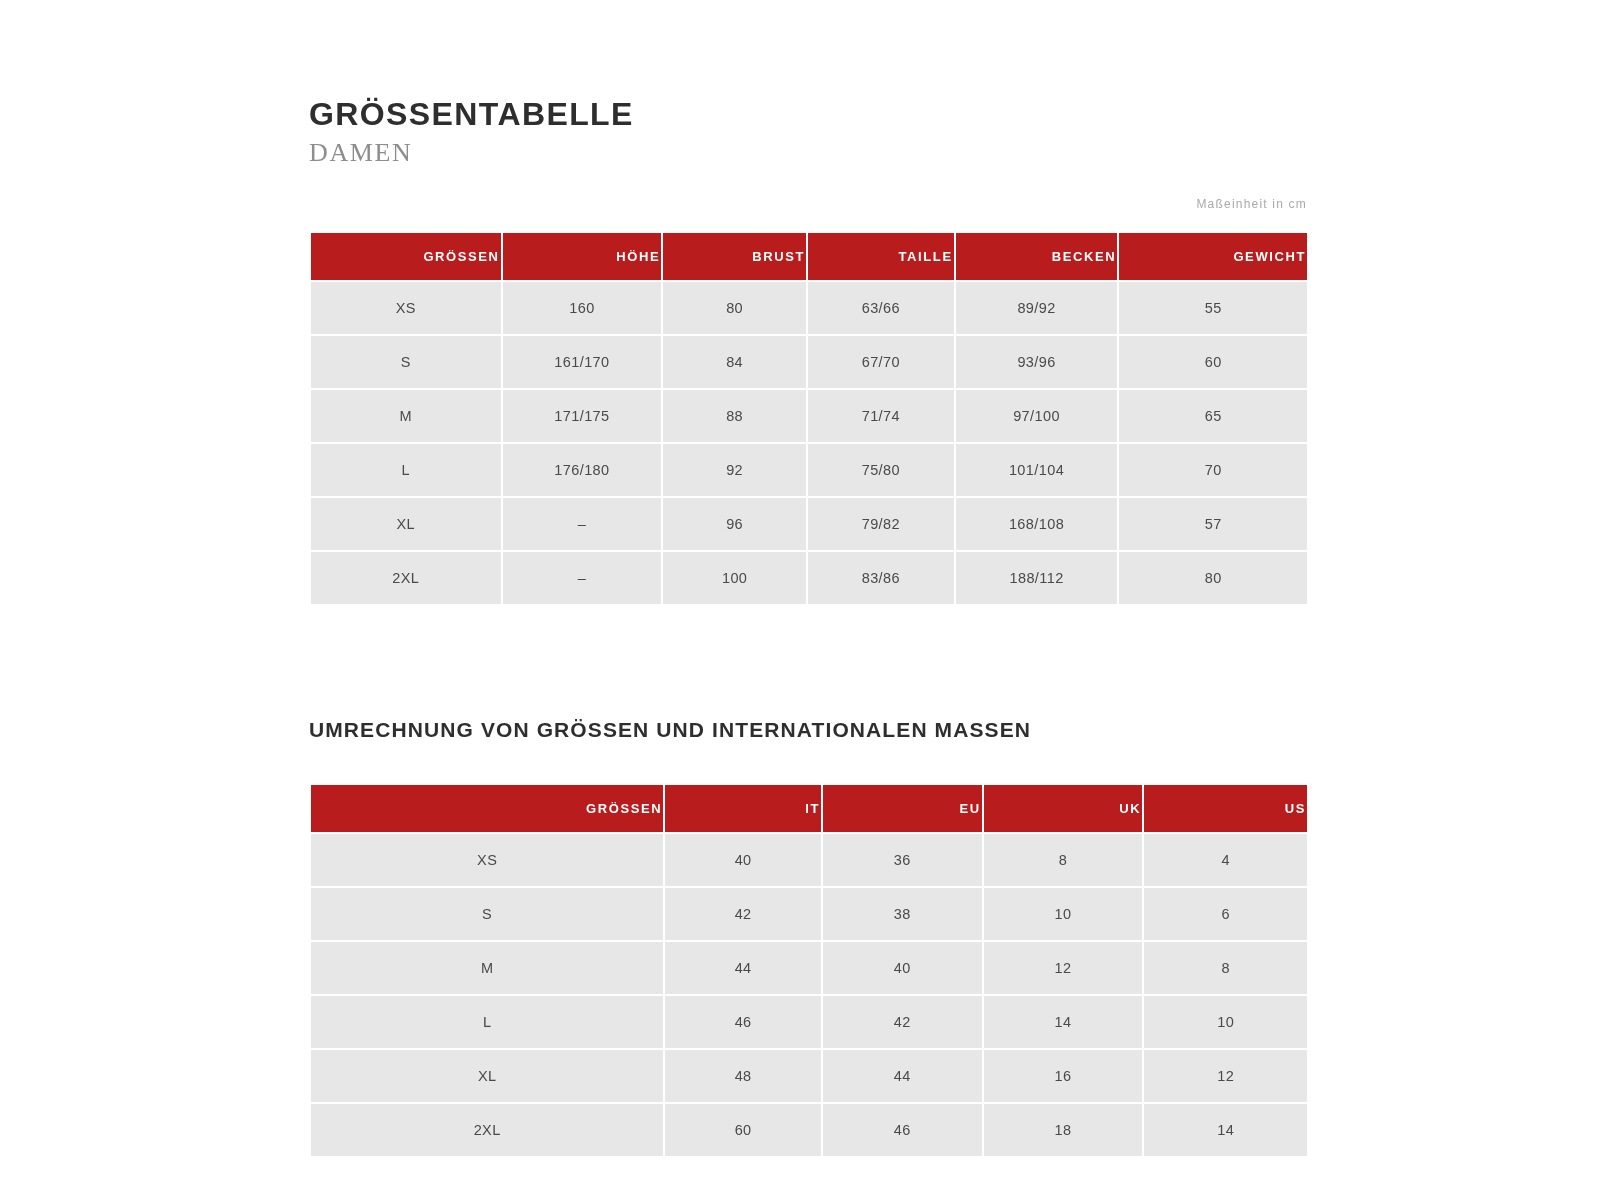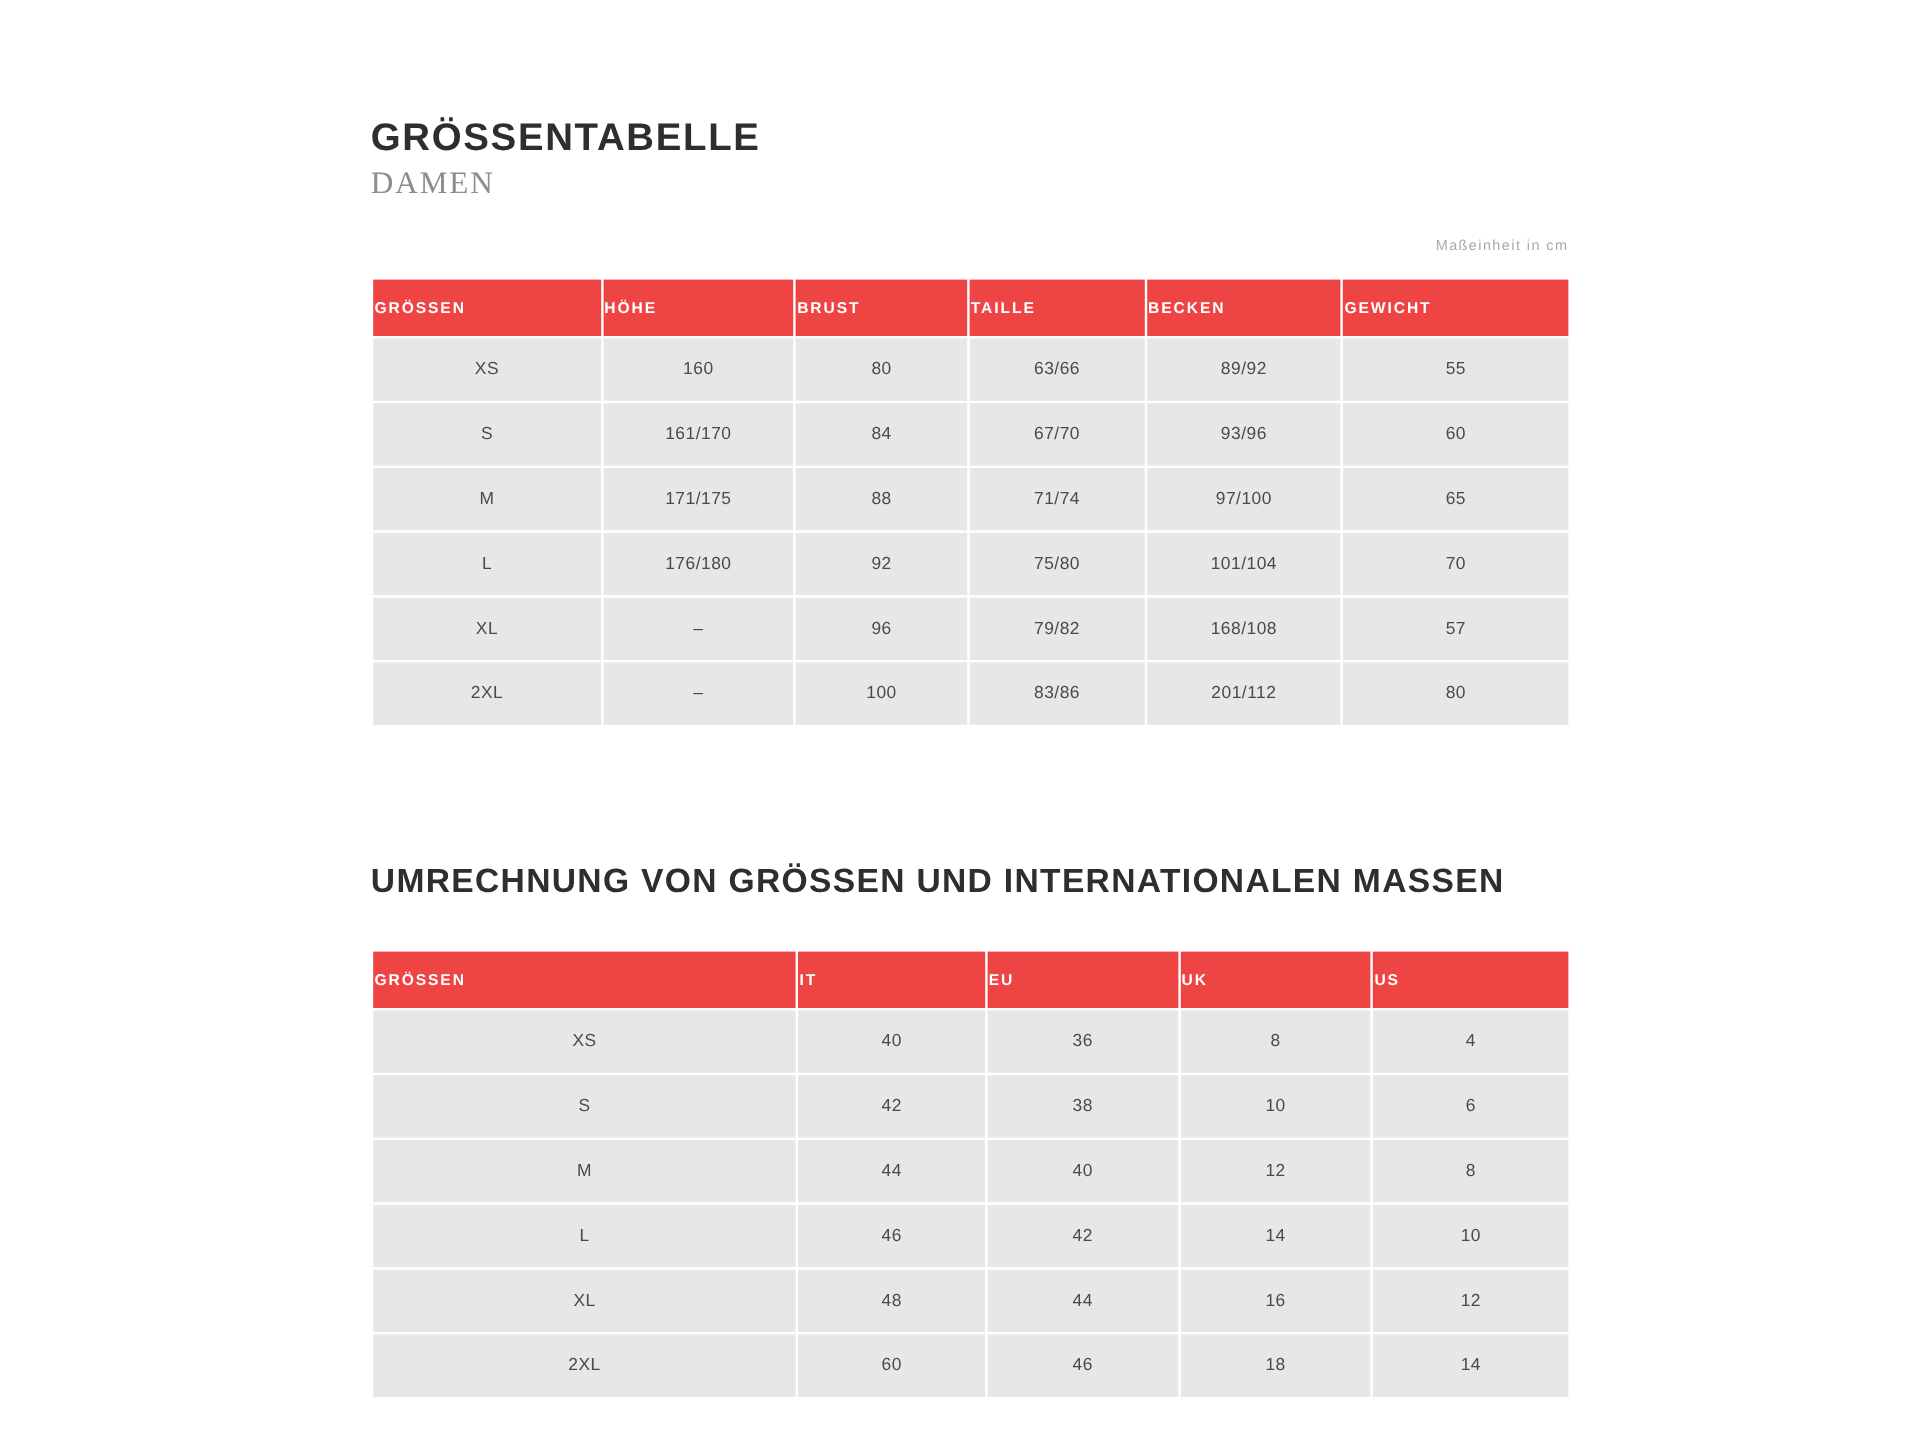--- a/index.html
+++ b/index.html
@@ -65,45 +65,45 @@
     table-layout: fixed;
   }
   .size-table {
     margin-top: 20px;
   }
   .size-table th,
   .size-table td {
     border: 2px solid #ffffff;
   }
   th {
-    background: #ef4444;
+    background: #b91c1c;
     color: #ffffff;
     font-size: 13px;
     font-weight: 600;
     letter-spacing: 1.6px;
     height: 45px;
     vertical-align: middle;
-    text-align: left;
+    text-align: right;
   }
   td {
     background: #e7e7e7;
     color: #4a4a4a;
     font-size: 14.5px;
     font-weight: 400;
     letter-spacing: 0.4px;
     height: 50px;
     vertical-align: middle;
     text-align: center;
   }
 
   .section-two {
     margin-top: 112px;
   }
   .section-title {
-    font-size: 28px;
+    font-size: 21px;
     font-weight: 600;
     letter-spacing: 1.1px;
     color: #2e2e2e;
     margin: 0;
   }
   .conv-table {
     margin-top: 41px;
   }
   .conv-table th,
   .conv-table td {
@@ -183,21 +183,21 @@
           <td>96</td>
           <td>79/82</td>
           <td>168/108</td>
           <td>57</td>
         </tr>
         <tr>
           <td>2XL</td>
           <td>–</td>
           <td>100</td>
           <td>83/86</td>
-          <td>201/112</td>
+          <td>188/112</td>
           <td>80</td>
         </tr>
       </tbody>
     </table>
 
     <div class="section-two">
       <h2 class="section-title">UMRECHNUNG VON GRÖSSEN UND INTERNATIONALEN MASSEN</h2>
 
       <table class="conv-table">
         <colgroup>

